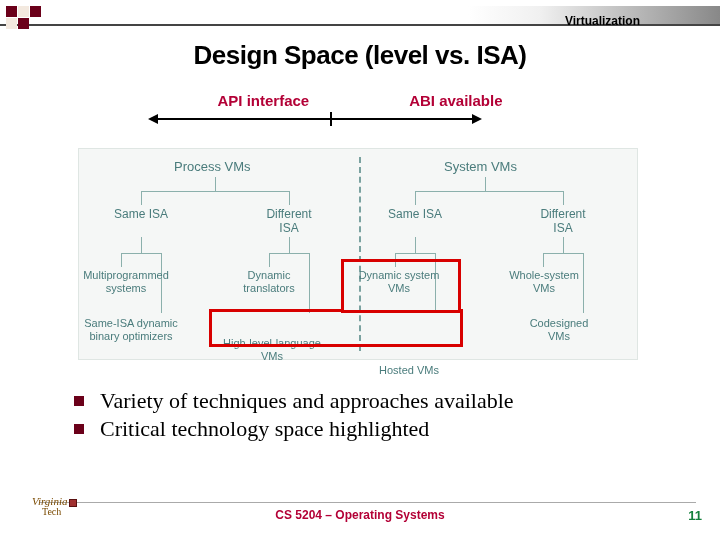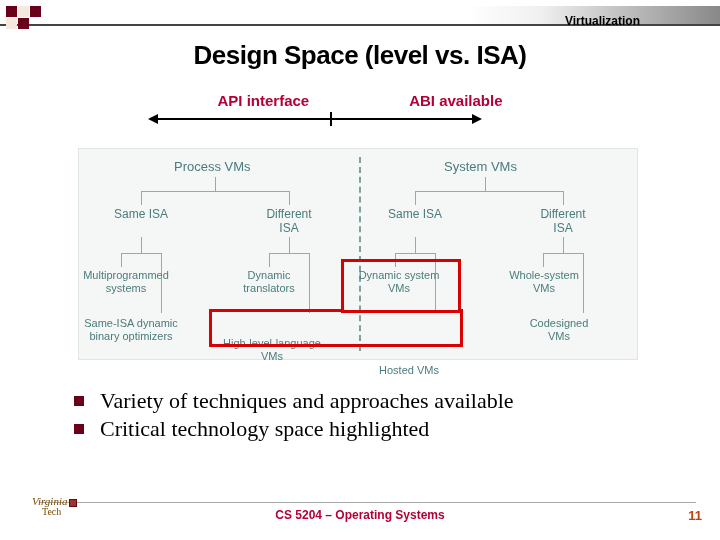--- a/index.html
+++ b/index.html
@@ -193,21 +193,21 @@
     text-align: center;
     font-weight: bold;
     font-size: 12px;
     color: #b30036;
   }
   .footer-num {
     position: absolute;
     right: 18px; top: 6px;
     font-weight: bold;
     font-size: 13px;
-    color: #c2410c;
+    color: #15803d;
   }
 </style>
 </head>
 <body>
 
 <div class="header-strip">
   <div class="header-squares">
     <div class="hsq dark"></div>
     <div class="hsq light"></div>
     <div class="hsq dark"></div>

